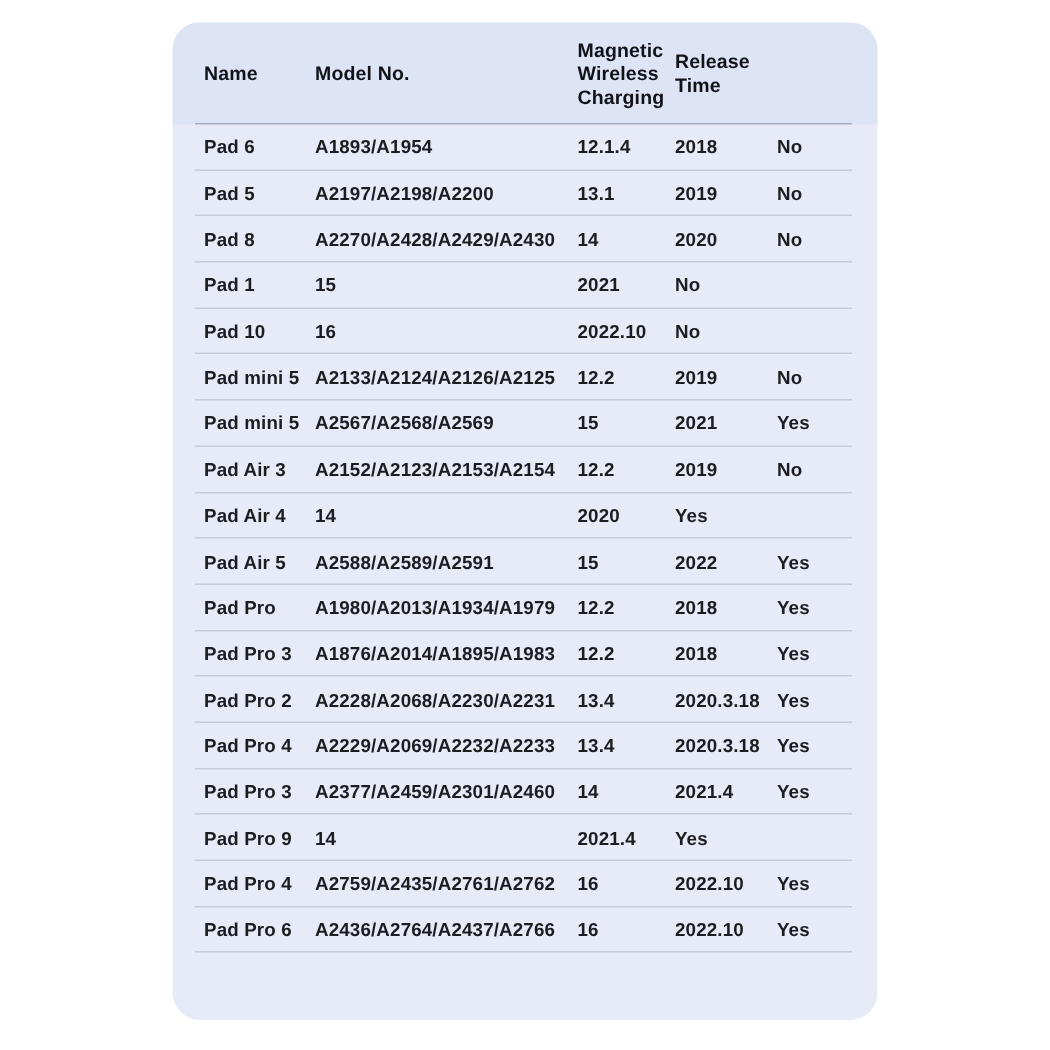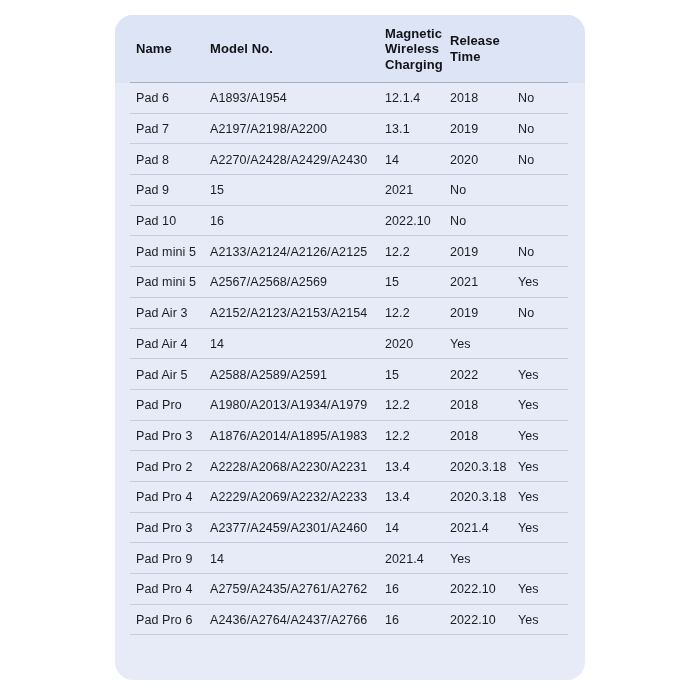--- a/index.html
+++ b/index.html
@@ -50,20 +50,21 @@
   .hcell {
     font-size: 13px;
     font-weight: bold;
     line-height: 1.2;
     color: var(--header-text, #121318);
     letter-spacing: 0.1px;
   }
   .table-body .row {
     height: 30.7px;
     position: relative;
+    font-weight: bold;
   }
   .table-body .row::after {
     content: "";
     position: absolute;
     left: 15px;
     right: 17px;
     bottom: 0;
     height: 1px;
     background: var(--row-divider, #c6ccd9);
   }
@@ -90,37 +91,37 @@
     <div class="table-body">
   <div class="row grid-cols">
     <div class="cell">Pad 6</div>
     <div class="cell">A1893/A1954</div>
     <div class="cell">12.1.4</div>
     <div class="cell">2018</div>
     <div class="cell">No</div>
   </div>
 
   <div class="row grid-cols">
-    <div class="cell">Pad 7</div>
+    <div class="cell">Pad 5</div>
     <div class="cell">A2197/A2198/A2200</div>
     <div class="cell">13.1</div>
     <div class="cell">2019</div>
     <div class="cell">No</div>
   </div>
 
   <div class="row grid-cols">
     <div class="cell">Pad 8</div>
     <div class="cell">A2270/A2428/A2429/A2430</div>
     <div class="cell">14</div>
     <div class="cell">2020</div>
     <div class="cell">No</div>
   </div>
 
   <div class="row grid-cols">
-    <div class="cell">Pad 9</div>
+    <div class="cell">Pad 1</div>
     <div class="cell">15</div>
     <div class="cell">2021</div>
     <div class="cell">No</div>
   </div>
 
   <div class="row grid-cols">
     <div class="cell">Pad 10</div>
     <div class="cell">16</div>
     <div class="cell">2022.10</div>
     <div class="cell">No</div>

